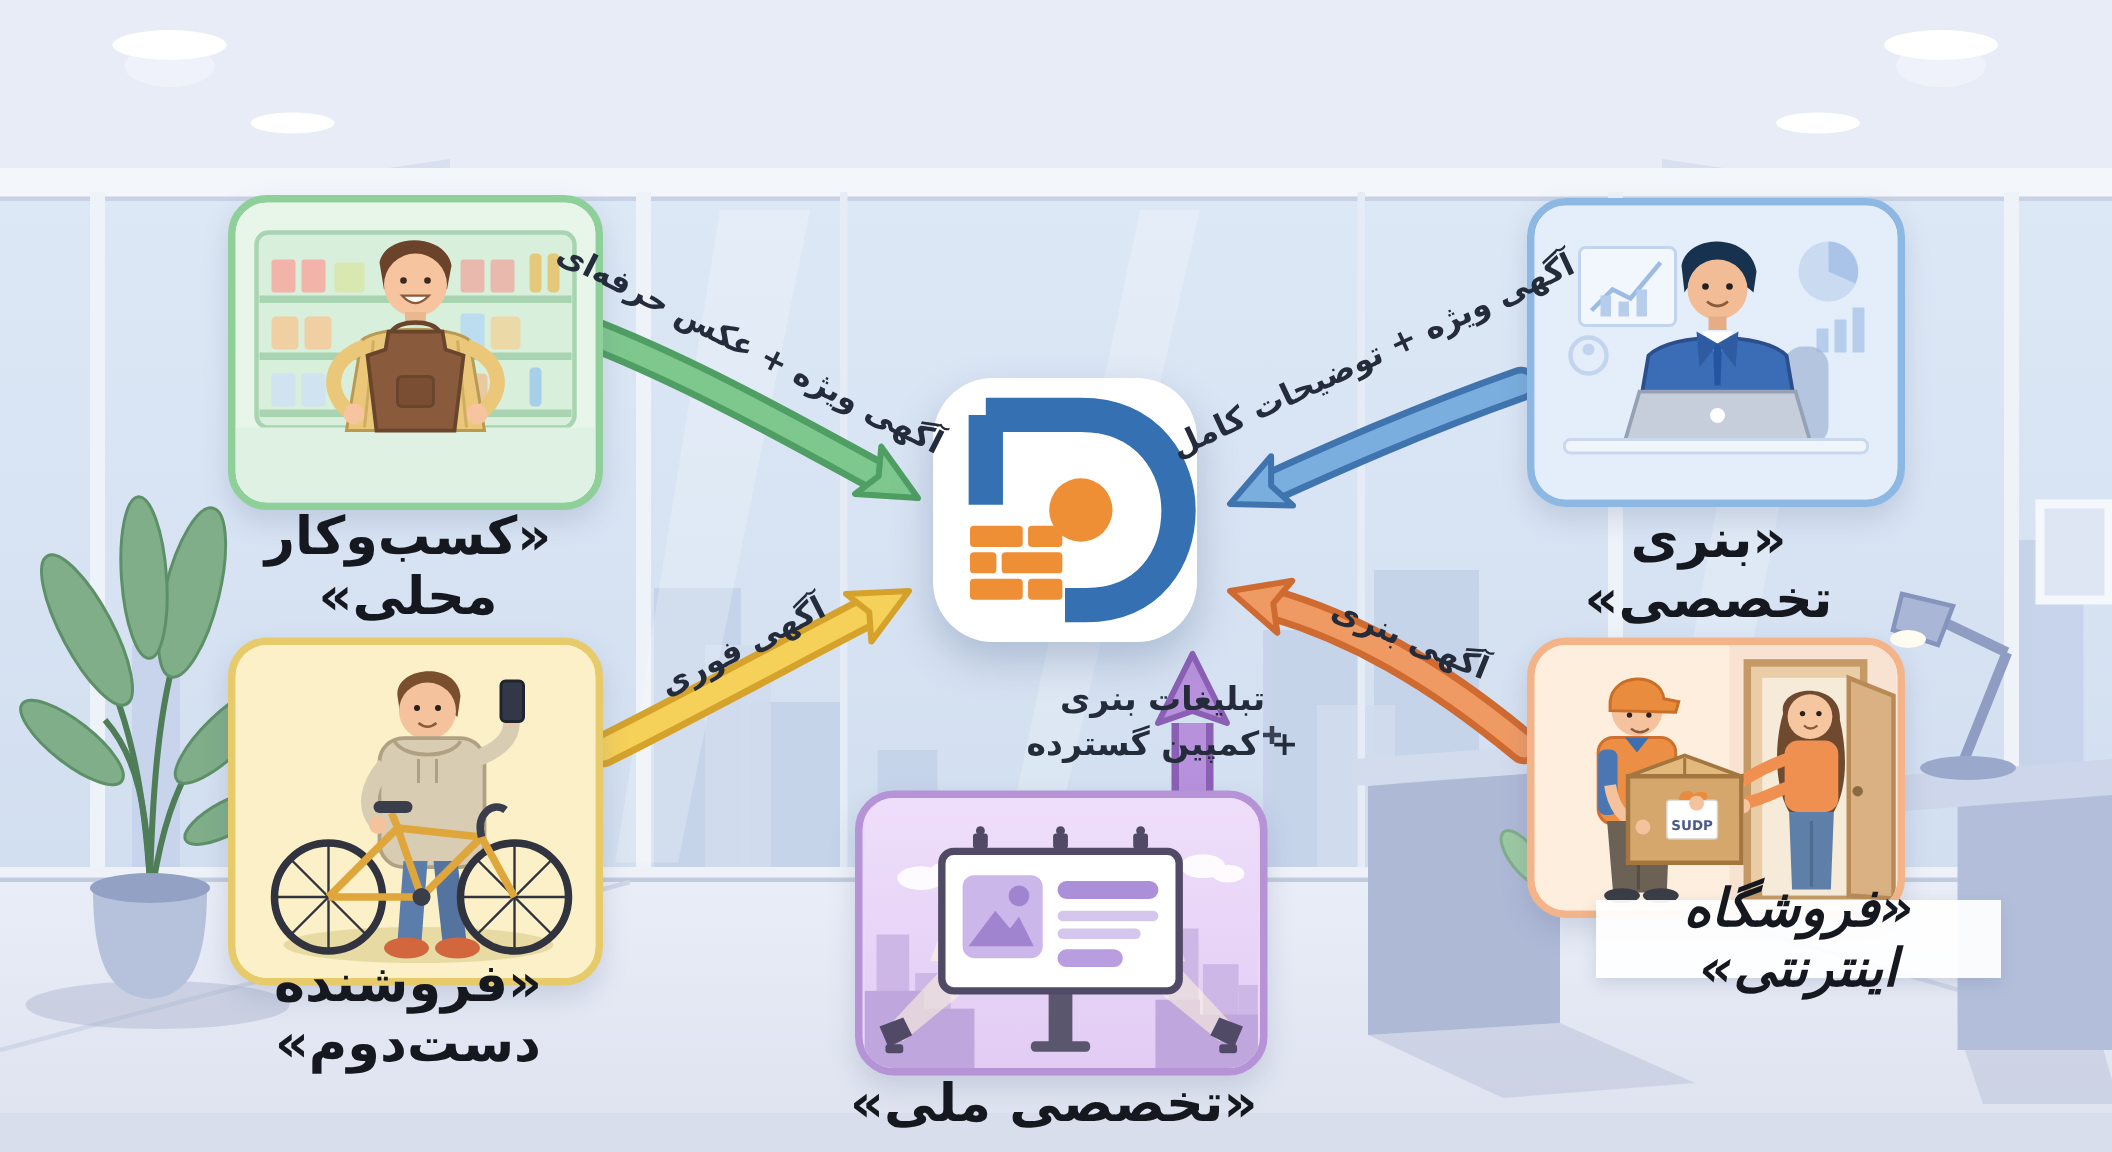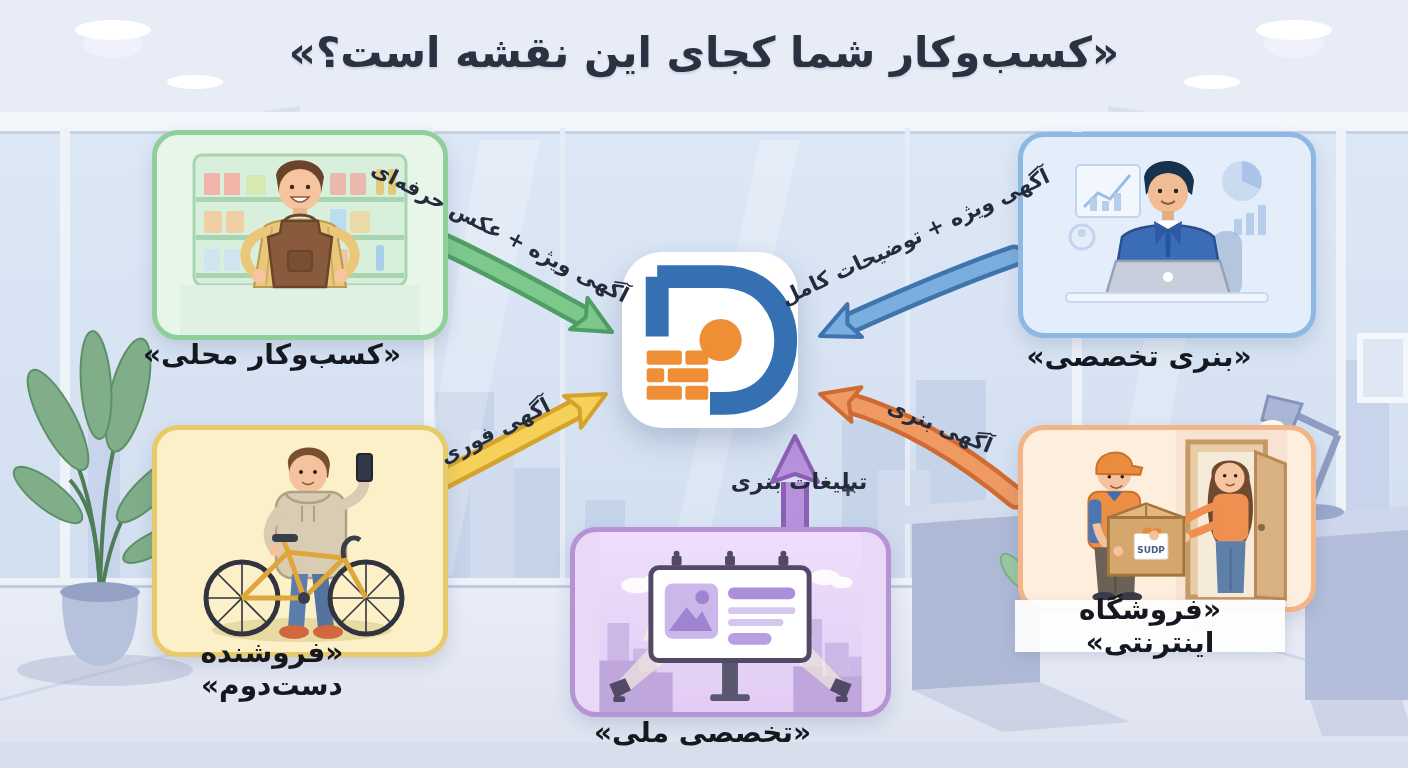--- a/index.html
+++ b/index.html
@@ -12,58 +12,57 @@
   .bg-svg{z-index:1;}
   .arrow-svg{z-index:3;}
   .title{
     position:absolute;z-index:2;left:0;top:28px;width:100%;
     text-align:center;direction:rtl;font-size:42px;font-weight:700;
     color:#2b3140;letter-spacing:-1px;text-shadow:0 2px 2px rgba(120,130,160,.25);
   }
   .card{
     position:absolute;z-index:4;border-radius:26px;overflow:hidden;
     box-shadow:0 8px 18px rgba(90,105,140,.20);
-    padding-left:46px;
   }
   .card svg{position:absolute;left:0;top:0;width:100%;height:100%;display:block;}
   .card-green {left:152px;top:130px;width:240px;height:200px;border:5px solid #8fcf9a;background:#e8f6ea;}
   .card-blue  {left:1018px;top:132px;width:242px;height:196px;border:5px solid #8db8e4;background:#e4eefb;}
   .card-yellow{left:152px;top:425px;width:240px;height:222px;border:5px solid #e7cb6a;background:#fbf0c7;}
   .card-purple{left:570px;top:527px;width:265px;height:180px;border:5px solid #b593d6;background:#ead9f6;}
   .card-orange{left:1018px;top:425px;width:242px;height:177px;border:5px solid #f2b488;background:#fdeede;}
   .node-label{
     position:absolute;z-index:6;direction:rtl;text-align:center;
-    font-size:28px;font-weight:700;color:#15181f;
+    font-size:35px;font-weight:700;color:#15181f;
   }
   .label-green {left:142px;top:338px;width:260px;}
   .label-blue  {left:1008px;top:340px;width:262px;}
   .label-yellow{left:132px;top:636px;width:280px;}
   .label-purple{left:560px;top:716px;width:285px;}
   .store-strip{
-    position:absolute;z-index:4;left:1015px;top:600px;width:270px;height:52px;
+    position:absolute;z-index:4;left:1064px;top:600px;width:270px;height:52px;
     background:rgba(255,255,255,.93);box-shadow:0 4px 10px rgba(90,105,140,.18);
-    display:flex;align-items:center;justify-content:center;
+    display:flex;align-items:center;justify-content:center;font-style:italic;
   }
   .store-strip .node-label{position:static;width:auto;}
   .logo{
     position:absolute;z-index:5;left:622px;top:252px;width:176px;height:176px;
     background:#ffffff;border-radius:40px;
     box-shadow:0 12px 28px rgba(70,90,130,.28);
   }
   .logo svg{position:absolute;left:0;top:0;width:100%;height:100%;}
   .arrow-label{
     position:absolute;z-index:6;direction:rtl;white-space:nowrap;
     font-size:21px;font-weight:700;color:#242b3a;
   }
   .arrow-label.two-line{white-space:normal;text-align:center;line-height:1.35;font-size:22px;}
   .al-green {left:500px;top:232px;transform:translate(-50%,-50%) rotate(27deg);}
   .al-blue  {left:915px;top:237px;transform:translate(-50%,-50%) rotate(-25deg);}
   .al-yellow{left:495px;top:431px;transform:translate(-50%,-50%) rotate(-27deg);}
   .al-orange{left:940px;top:426px;transform:translate(-50%,-50%) rotate(22deg);}
-  .al-purple{left:775px;top:482px;transform:translate(-50%,-50%);margin-left:24px;}
+  .al-purple{left:775px;top:482px;transform:translate(-50%,-50%);}
 </style>
 </head>
 <body>
 
 <div class="stage">
 
   <svg class="bg-svg" viewBox="0 0 1408 768">
     <defs>
       <linearGradient id="glassGrad" x1="0" y1="0" x2="0" y2="1">
         <stop offset="0" stop-color="#dde8f6"></stop>
@@ -215,21 +214,20 @@
     </g>
     <g>
       <path d="M795,692 L795,482" stroke="#8b60b4" stroke-width="28" fill="none"></path>
       <path d="M795,692 L795,482" stroke="#b791dc" stroke-width="18" fill="none"></path>
       <g transform="translate(795,436) rotate(-90)">
         <polygon points="0,0 -46,-23 -38,0 -46,23" fill="#b791dc" stroke="#8b60b4" stroke-width="4" stroke-linejoin="round"></polygon>
       </g>
     </g>
   </svg>
 
-  <div class="title">«کسب‌وکار شما کجای این نقشه است؟»</div>
 
   <div class="logo">
     <svg viewBox="0 0 100 100">
       <path d="M20,14 L56,14 C82,14 93,34 93,50 C93,68 82,86 58,86 L50,86" fill="none" stroke="#3470b2" stroke-width="13"></path>
       <path d="M20,14 L20,48" fill="none" stroke="#3470b2" stroke-width="13"></path>
       <circle cx="56" cy="50" r="12" fill="#ee8f35"></circle>
       <g fill="#ee8f35">
         <rect x="14" y="56" width="20" height="8" rx="1.5"></rect>
           <rect x="36" y="56" width="13" height="8" rx="1.5"></rect>
         <rect x="14" y="66" width="10" height="8" rx="1.5"></rect>
@@ -506,15 +504,16 @@
   <div class="store-strip">
     <div class="node-label">«فروشگاه اینترنتی»</div>
   </div>
 
   <div class="arrow-label al-green">آگهی ویژه + عکس حرفه‌ای</div>
   <div class="arrow-label al-blue">آگهی ویژه + توضیحات کامل</div>
   <div class="arrow-label al-yellow">آگهی فوری</div>
   <div class="arrow-label al-orange">آگهی بنری</div>
   <div class="arrow-label al-purple two-line">
     <div>تبلیغات بنری</div>
+    <div>+ کمپین گسترده</div>
   </div>
 
 </div>
 
 </body></html>

